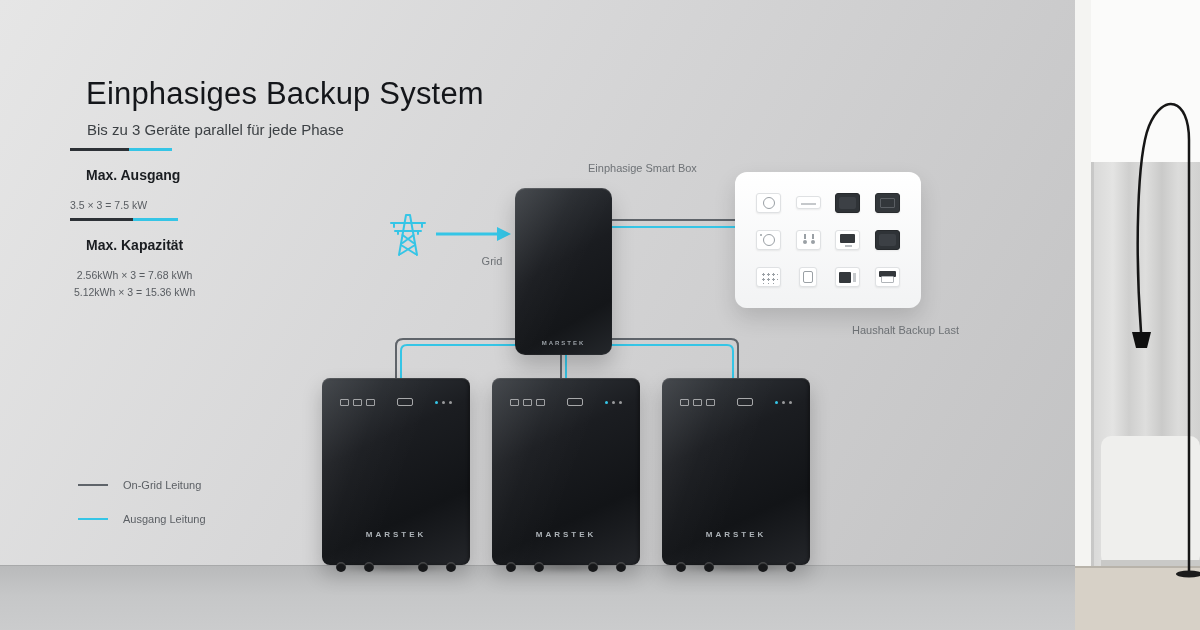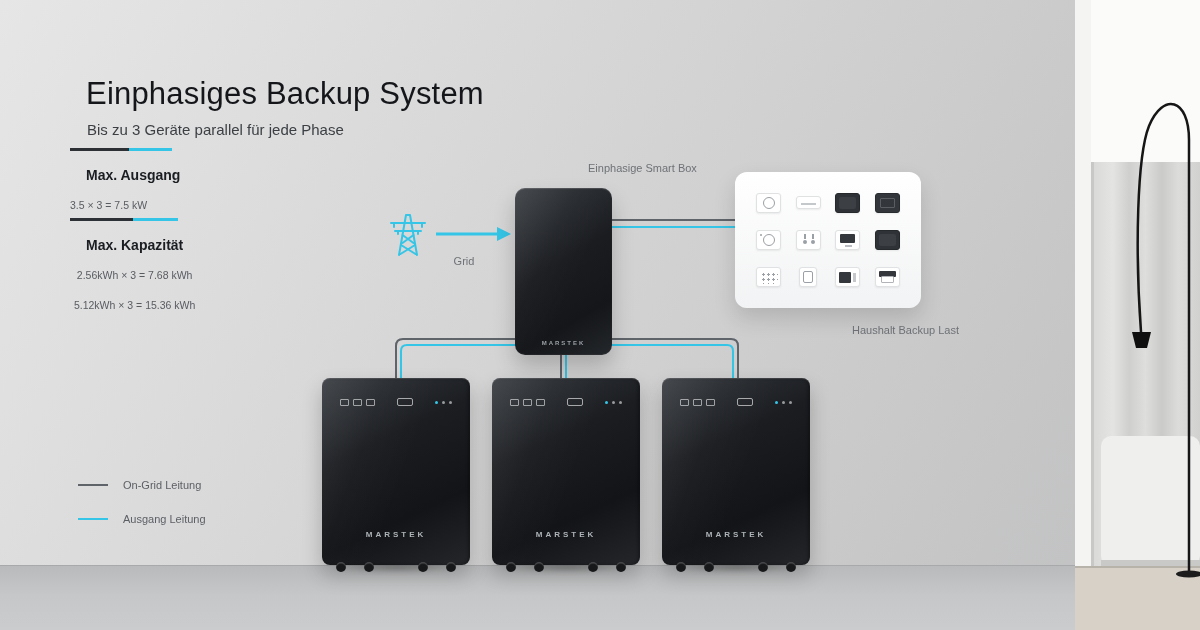--- a/index.html
+++ b/index.html
@@ -30,32 +30,32 @@
   
   .spec{position:absolute;left:70px;z-index:2;}
   .spec1{top:148px;}
   .spec2{top:218px;}
   .spec-bar{height:3px;margin-bottom:9px;background:linear-gradient(90deg,#2d3136 0 58%,var(--accent) 58% 100%);}
   .spec1 .spec-bar{width:102px;}
   .spec2 .spec-bar{width:108px;}
   .spec h2{margin:16px;font-size:14px;font-weight:bold;color:#1a1d21;}
   .spec p{margin:7px 0 0 0;font-size:10.5px;color:#585c61;line-height:1.3;}
   .spec2 p{margin-top:6px;text-align:center;}
-  .spec2 p + p{margin-top:16px;}
+  .spec2 p + p{margin-top:3px;}
   
   .lines{position:absolute;left:0;top:0;z-index:1;pointer-events:none;}
   .ln-ongrid{stroke:var(--ongrid);stroke-width:2;fill:none;}
   .ln-backup{stroke:var(--accent);stroke-width:2;fill:none;}
   .ln-arrow{stroke:var(--accent);stroke-width:3;fill:none;}
   .ln-head{fill:var(--accent);}
   
   .tower{position:absolute;left:386px;top:210px;width:44px;height:48px;z-index:2;}
   .tower path{stroke:var(--accent);stroke-width:2;fill:none;stroke-linecap:round;}
   .diagram-label{position:absolute;z-index:2;font-size:11px;color:#6e7276;}
-  .grid-label{left:432px;top:255px;width:64px;text-align:center;}
+  .grid-label{left:460px;top:255px;width:64px;text-align:center;}
   .smartbox-label{left:588px;top:162px;}
   .load-label{left:852px;top:324px;}
   
   .smartbox{
     position:absolute;left:515px;top:188px;width:97px;height:167px;z-index:3;border-radius:10px;
     background:linear-gradient(150deg,#33373c 0%,#1a1c20 45%,#141619 75%,#24272b 100%);
     box-shadow:0 12px 22px rgba(0,0,0,.20), inset 0 1px 1px rgba(255,255,255,.16), inset 0 -1px 1px rgba(255,255,255,.05);
   }
   .smartbox::before{
     content:"";position:absolute;inset:0;border-radius:10px;

